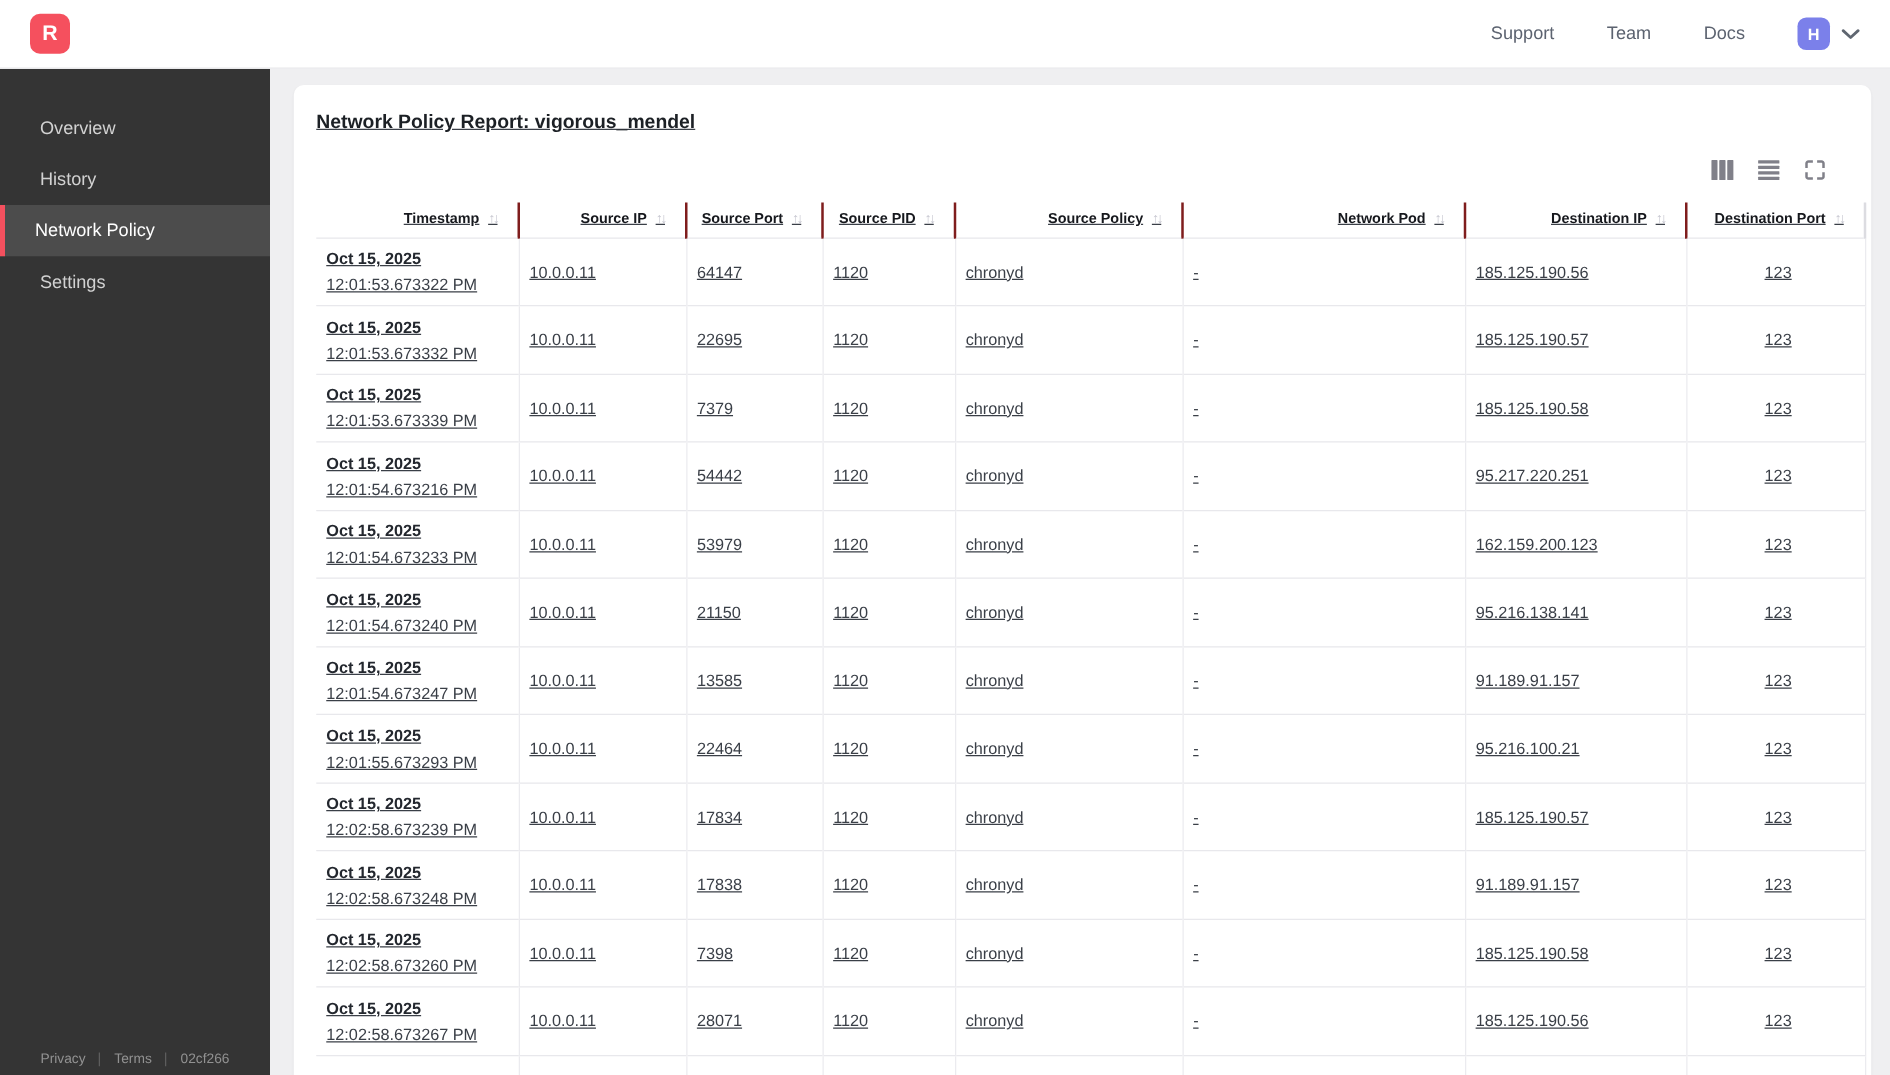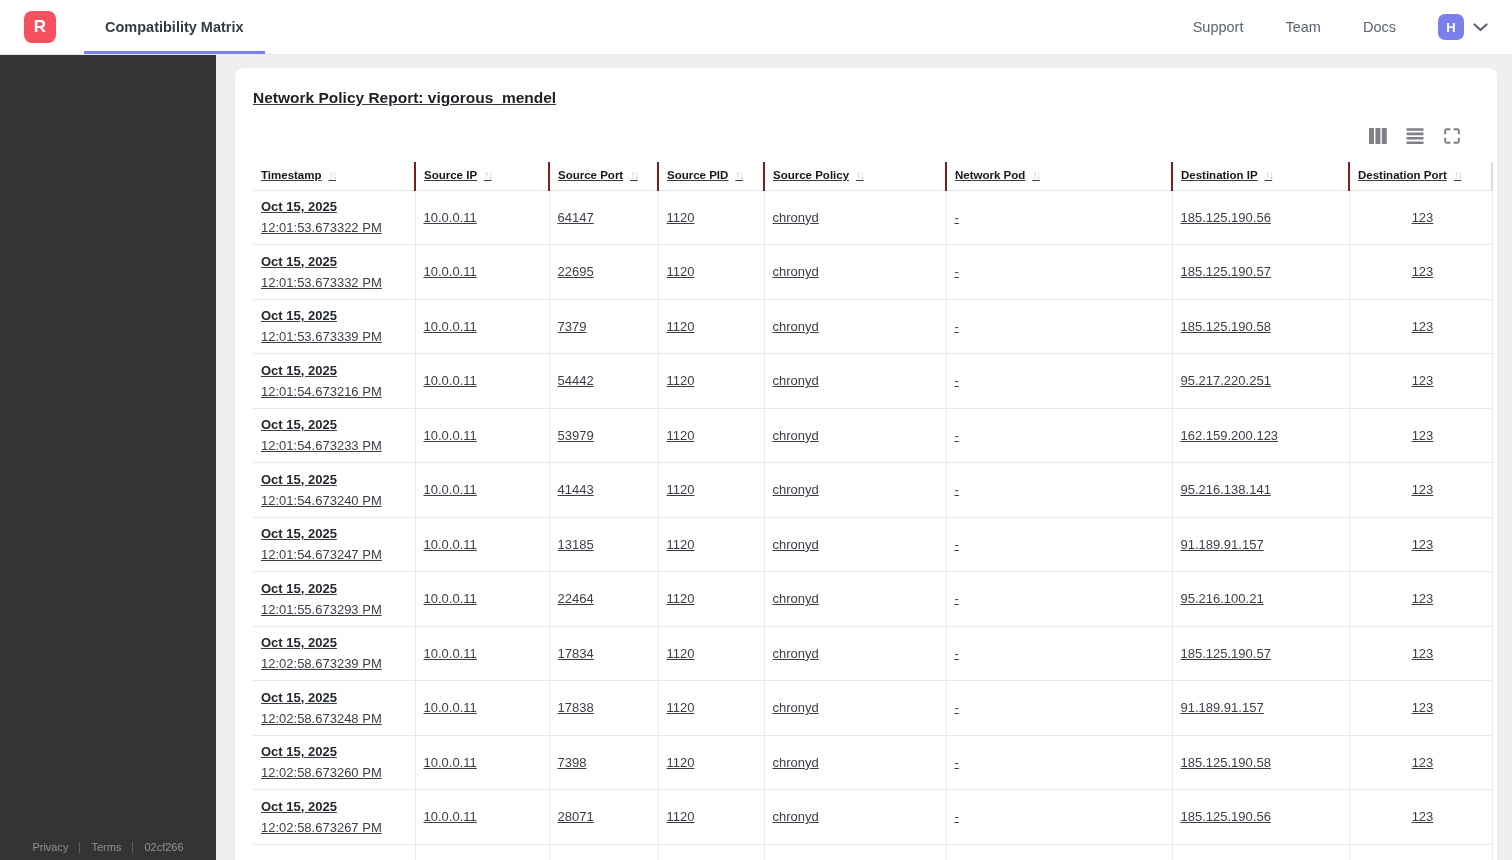--- a/index.html
+++ b/index.html
@@ -64,22 +64,22 @@
   .toolbar {
     display:flex; justify-content:flex-end; align-items:center; gap:19px;
     padding:20px 36px 0 0; height:38px;
   }
   .tool-btn { cursor:pointer; display:flex; align-items:center; }
   
   table { border-collapse:collapse; table-layout:fixed; margin:17px 0 0 18px; width:1239px; }
   col.c0{width:162px} col.c1{width:134px} col.c2{width:109px} col.c3{width:106px}
   col.c4{width:182px} col.c5{width:226px} col.c6{width:177px} col.c7{width:143px}
   thead th {
-    height:28px; font-size:11.5px; font-weight:700; color:#16181d; text-align:left;
-    padding:0 2px 2px 8px; white-space:nowrap; cursor:pointer;
+    height:28px; font-size:11.5px; font-weight:700; color:#16181d; text-align:right;
+    padding:0 16px 2px 8px; white-space:nowrap; cursor:pointer;
   }
   thead th + th { border-left:2px solid #7f1d1d; }
   thead th:last-child { border-right:2px solid #dcdce1; }
   .sort {
     color:#c7c7d0; font-size:11.5px; margin-left:7px; letter-spacing:-2px; font-weight:400;
   }
   tbody td {
     height:54.5px; font-size:13px; color:#3a3f47; padding:0 4px 0 8px;
     border-top:1px solid #e8e8ec; white-space:nowrap; overflow:hidden; vertical-align:middle;
   }
@@ -89,41 +89,46 @@
   .ts-time { line-height:21px; color:#3a3f47; }
   .icon-gray { color:#808089; }
   svg { display:block; }
 </style>
 </head>
 <body>
 
 <header class="topnav">
   <div class="logo">R</div>
   <nav class="nav-left" id="nav-left">
-      <span class="nav-item active">Compatibility Matrix</span>
     </nav>
   <div class="nav-right">
     <span id="nav-right-links" style="display:flex; gap:42px;">
         <span class="nav-link">Support</span>
         <span class="nav-link">Team</span>
         <span class="nav-link">Docs</span>
       </span>
     <div class="avatar-group">
       <div class="avatar">H</div>
       <span class="icon-gray">
         <svg width="15" height="9" viewBox="0 0 15 9">
           <path d="M1.5 1.5 L7.5 7 L13.5 1.5" stroke="#5f6670" stroke-width="2.2" fill="none" stroke-linecap="round" stroke-linejoin="round"></path>
         </svg>
       </span>
     </div>
   </div>
 </header>
 
 <div class="layout">
   <aside class="sidebar">
+    <div id="side-items">
+        <div class="side-item">Overview</div>
+        <div class="side-item">History</div>
+        <div class="side-item active">Network Policy</div>
+        <div class="side-item">Settings</div>
+      </div>
     <div class="side-footer">
       <span class="flink">Privacy</span>
       <span class="sep"></span>
       <span class="flink">Terms</span>
       <span class="sep"></span>
       <span>02cf266</span>
     </div>
   </aside>
 
   <main class="main">
@@ -244,34 +249,34 @@
               <td>-</td>
               <td>162.159.200.123</td>
               <td>123</td>
             </tr>
             <tr>
               <td>
                 <div class="ts-date">Oct 15, 2025</div>
                 <div class="ts-time">12:01:54.673240 PM</div>
               </td>
               <td>10.0.0.11</td>
-              <td>41443</td>
+              <td>21150</td>
               <td>1120</td>
               <td>chronyd</td>
               <td>-</td>
               <td>95.216.138.141</td>
               <td>123</td>
             </tr>
             <tr>
               <td>
                 <div class="ts-date">Oct 15, 2025</div>
                 <div class="ts-time">12:01:54.673247 PM</div>
               </td>
               <td>10.0.0.11</td>
-              <td>13185</td>
+              <td>13585</td>
               <td>1120</td>
               <td>chronyd</td>
               <td>-</td>
               <td>91.189.91.157</td>
               <td>123</td>
             </tr>
             <tr>
               <td>
                 <div class="ts-date">Oct 15, 2025</div>
                 <div class="ts-time">12:01:55.673293 PM</div>

